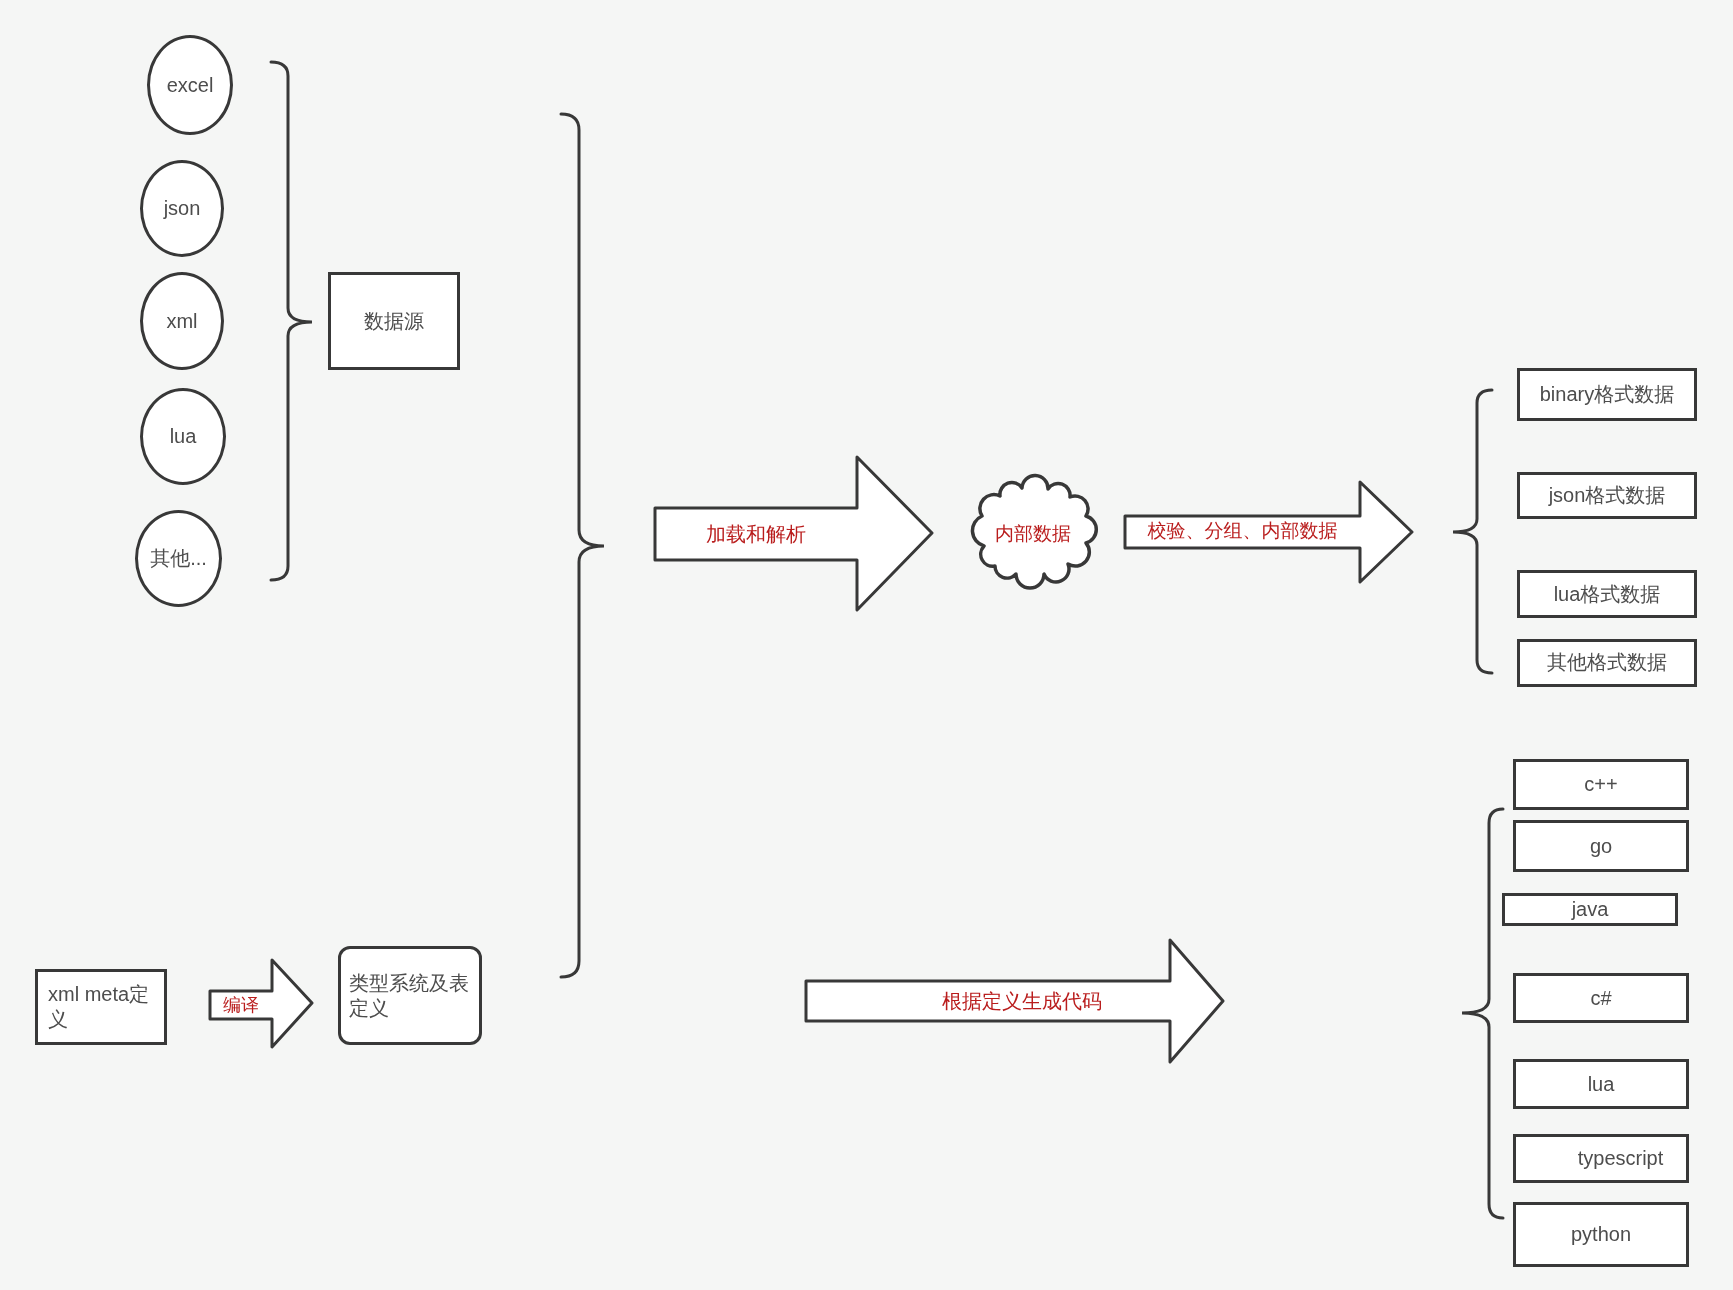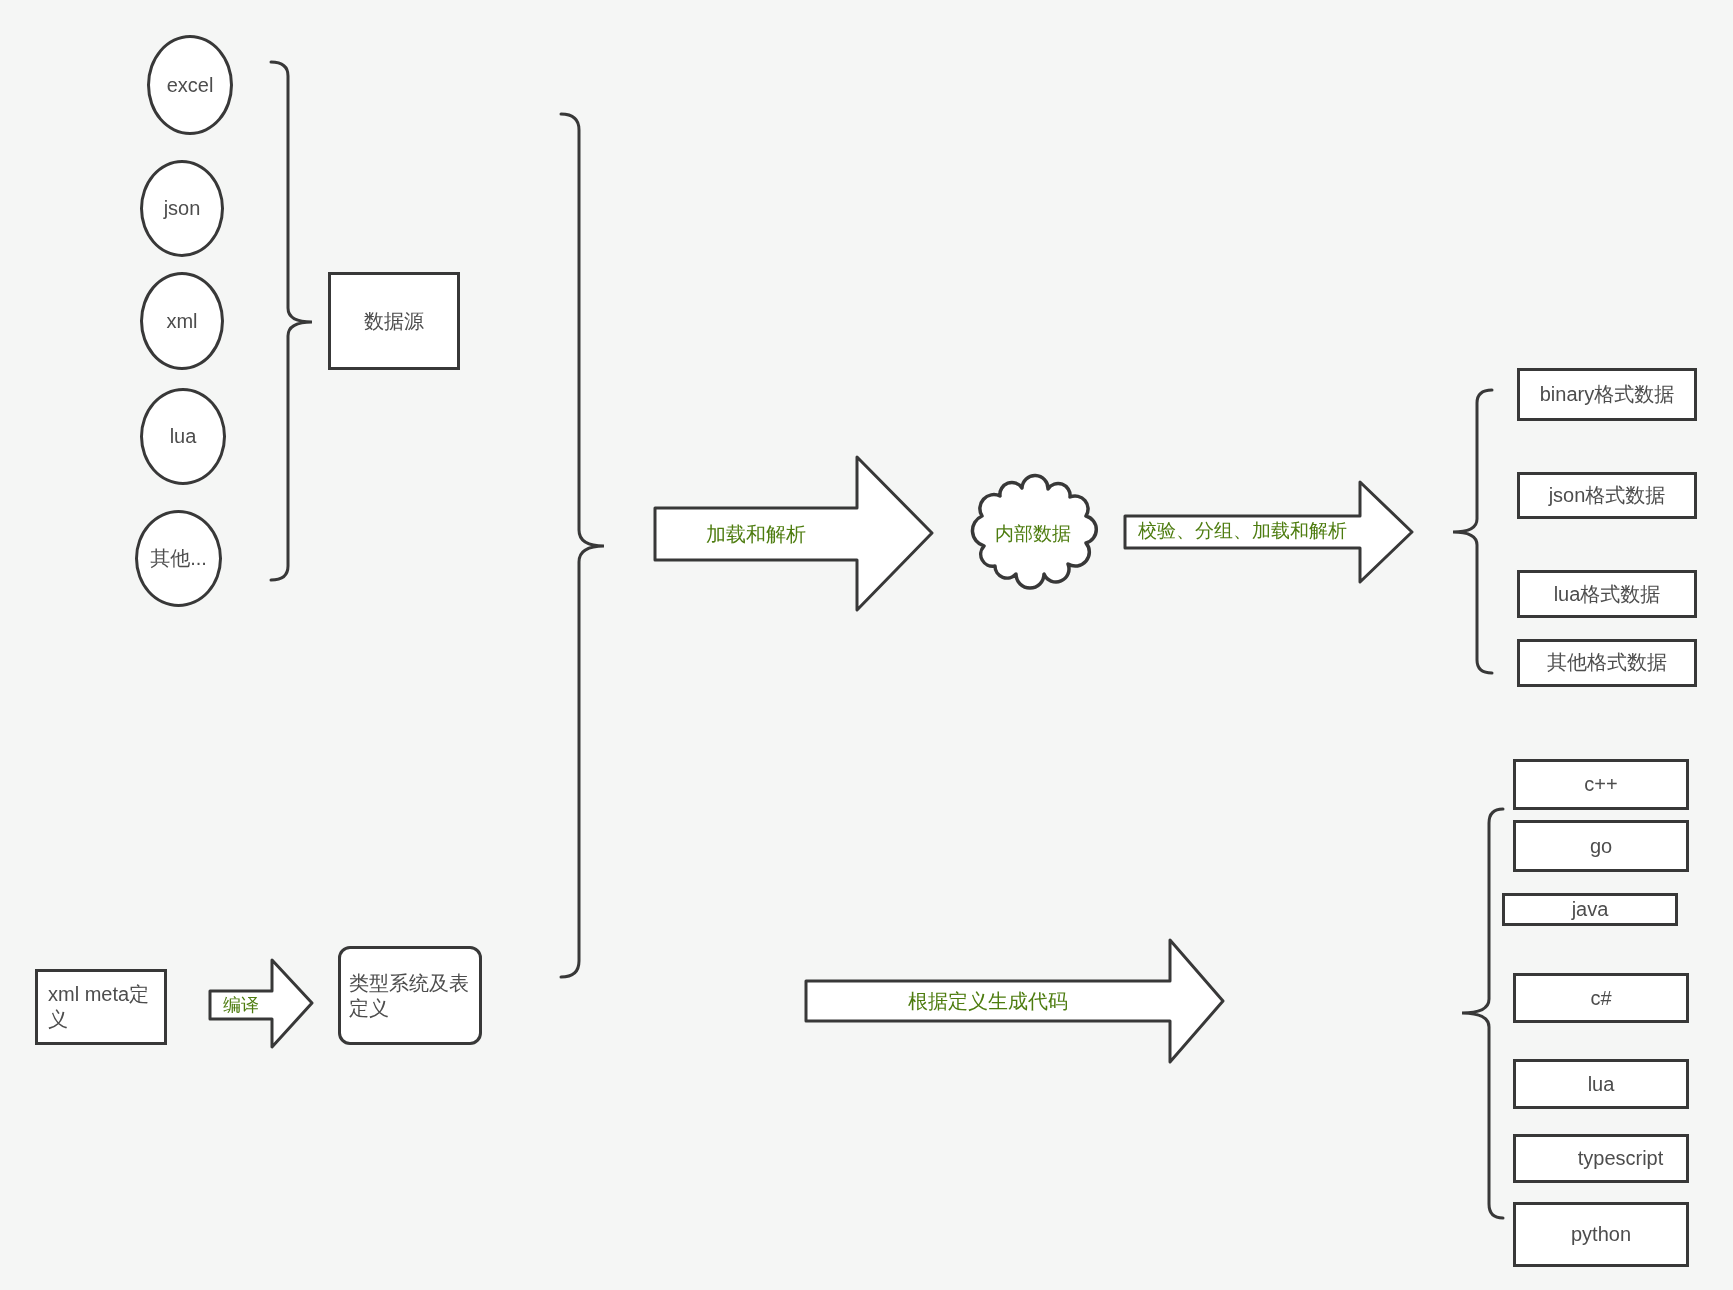--- a/index.html
+++ b/index.html
@@ -36,21 +36,21 @@
   }
   .ellipse { border-radius: 50%; }
   .rounded { border-radius: 12px; }
   .arrow-label {
     position: absolute;
     display: flex;
     align-items: center;
     justify-content: center;
     text-align: left;
     font-size: 20px;
-    color: #4d7c0f;
+    color: #b91c1c;
     pointer-events: none;
     white-space: nowrap;
     font-family: Liberation Mono, monospace;
   }
   .cloud-label { font-size: 19px; }
   .small-label { font-size: 18px; }
   .filter-label { font-size: 19px; }
   svg path.outline {
     fill: #ffffff;
     stroke: #383838;
@@ -93,23 +93,23 @@
   <div class="node ellipse" style="left:147px; top:35px; width:86px; height:100px;">excel</div>
   <div class="node ellipse" style="left:140px; top:160px; width:84px; height:97px;">json</div>
   <div class="node ellipse" style="left:140px; top:272px; width:84px; height:98px;">xml</div>
   <div class="node ellipse" style="left:140px; top:388px; width:86px; height:97px;">lua</div>
   <div class="node ellipse" style="left:135px; top:510px; width:87px; height:97px;">其他...</div>
 
   <div class="node" style="left:328px; top:272px; width:132px; height:98px;">数据源</div>
 
   <div class="arrow-label" style="left:655px; top:508px; width:202px; height:52px;">加载和解析</div>
   <div class="arrow-label cloud-label" style="left:985px; top:519px; width:96px; height:30px;">内部数据</div>
-  <div class="arrow-label filter-label" style="left:1125px; top:514px; width:235px; height:34px;">校验、分组、加载和解析</div>
+  <div class="arrow-label filter-label" style="left:1125px; top:514px; width:235px; height:34px;">校验、分组、内部数据</div>
   <div class="arrow-label small-label" style="left:210px; top:991px; width:62px; height:28px;">编译</div>
-  <div class="arrow-label" style="left:806px; top:981px; width:364px; height:40px;">根据定义生成代码</div>
+  <div class="arrow-label" style="left:806px; top:981px; width:364px; height:40px;padding-left:34px;">根据定义生成代码</div>
 
   <div class="node" style="left:1517px; top:368px; width:180px; height:53px;">binary格式数据</div>
   <div class="node" style="left:1517px; top:472px; width:180px; height:47px;">json格式数据</div>
   <div class="node" style="left:1517px; top:570px; width:180px; height:48px;">lua格式数据</div>
   <div class="node" style="left:1517px; top:639px; width:180px; height:48px;font-family:Liberation Mono, monospace;">其他格式数据</div>
 
   <div class="node rounded" style="left:338px; top:946px; width:144px; height:99px; padding:0 8px;">类型系统及表定义</div>
 
   <div class="node" style="left:35px; top:969px; width:132px; height:76px; padding:0 10px;">xml meta定义</div>
 

